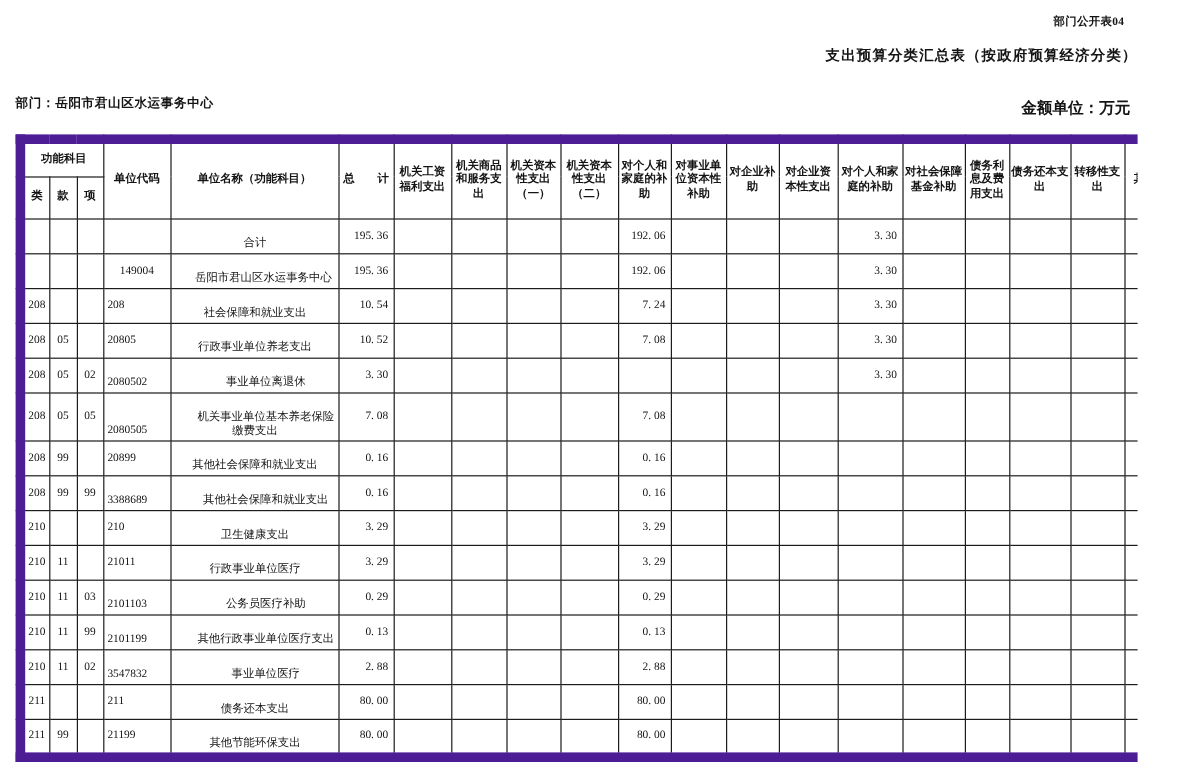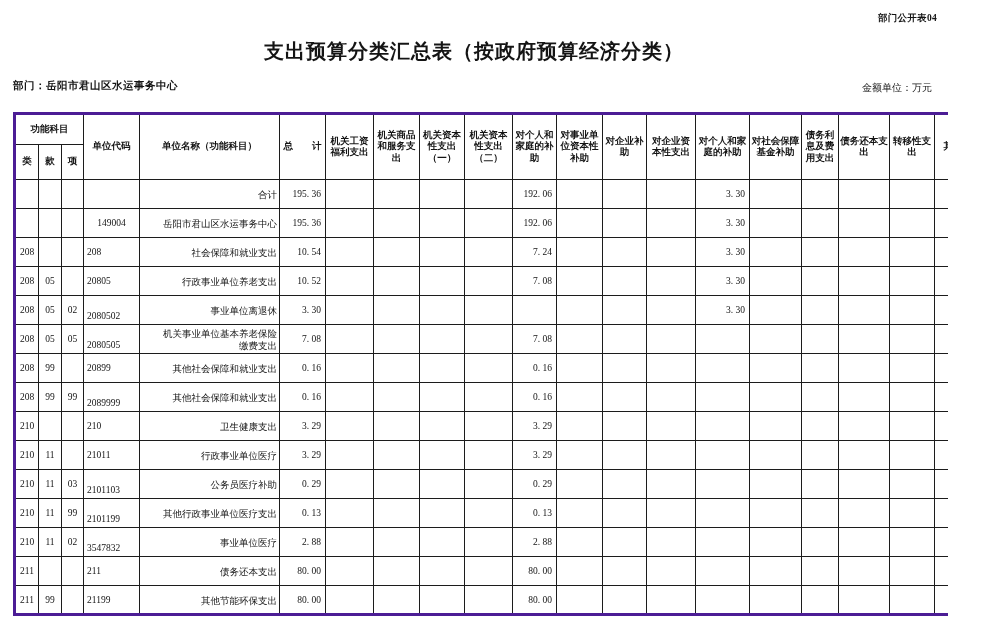--- a/index.html
+++ b/index.html
@@ -18,49 +18,50 @@
     right: 11px;
     font-size: 9.5px;
     font-weight: bold;
     letter-spacing: 0.3px;
   }
   .title {
     position: absolute;
     top: 38px;
     left: 0;
     width: 100%;
-    text-align: center;
-    font-size: 20px;
+    text-align: right;
+    font-size: 12px;
     font-weight: bold;
     font-family: "Liberation Sans", "DejaVu Sans", sans-serif;
     letter-spacing: 1px;
     margin: 0;
   }
   .dept {
     position: absolute;
     top: 79px;
     left: 13px;
     font-size: 10.5px;
     font-weight: bold;
     letter-spacing: 0.5px;
   }
   .unit {
     position: absolute;
     top: 81px;
-    right: 16px;
-    font-size: 10px;
+    right: 6px;
+    font-size: 13px;
+    font-weight: bold;
   }
   table.budget {
     position: absolute;
     left: 13px;
     top: 112px;
     width: 977px;
     table-layout: fixed;
     border-collapse: collapse;
-    border: 3px solid #4c1d95;
+    border: 8px solid #4c1d95;
   }
   .budget th, .budget td {
     border: 1px solid #1c1c1c;
     font-size: 9.5px;
     overflow: hidden;
     padding: 0;
   }
   .budget th {
     font-weight: bold;
     text-align: center;
@@ -69,25 +70,26 @@
     padding: 1px;
   }
   tr.hr1 { height: 31px; }
   tr.hr2 { height: 35px; }
   .budget tbody tr { height: 29px; }
   td.cat  { text-align: center; vertical-align: middle; }
   td.code { text-align: left; vertical-align: middle; padding-left: 3px; margin-top: 32px; }
   td.code.low { vertical-align: bottom; padding-bottom: 3px; }
   td.code.ctr { text-align: center; padding-left: 0; }
   td.name {
-    text-align: right;
+    text-align: center;
     vertical-align: middle;
-    padding: 3px 2px 1px 3px;
+    padding: 14px 2px 1px 3px;
     line-height: 12px;
     word-break: break-all;
+    font-family: Liberation Mono, monospace;
   }
   td.name.ind1 { text-indent: 14px; margin-top: 48px; }
   td.name.ind2 { text-indent: 18px; }
   td.num { text-align: right; vertical-align: middle; padding-right: 4px; white-space: nowrap; }
 </style>
 </head>
 <body>
 
 <div class="page">
 
@@ -300,21 +302,21 @@
           <td class="num"></td>
           <td class="num"></td>
           <td class="num"></td>
           <td class="num"></td>
           <td class="num"></td>
         </tr>
         <tr>
           <td class="cat">208</td>
           <td class="cat">99</td>
           <td class="cat">99</td>
-          <td class="code low">2089999</td>
+          <td class="code low">3388689</td>
           <td class="name ind2">其他社会保障和就业支出</td>
           <td class="num">0. 16</td>
           <td class="num"></td>
           <td class="num"></td>
           <td class="num"></td>
           <td class="num"></td>
           <td class="num">0. 16</td>
           <td class="num"></td>
           <td class="num"></td>
           <td class="num"></td>

